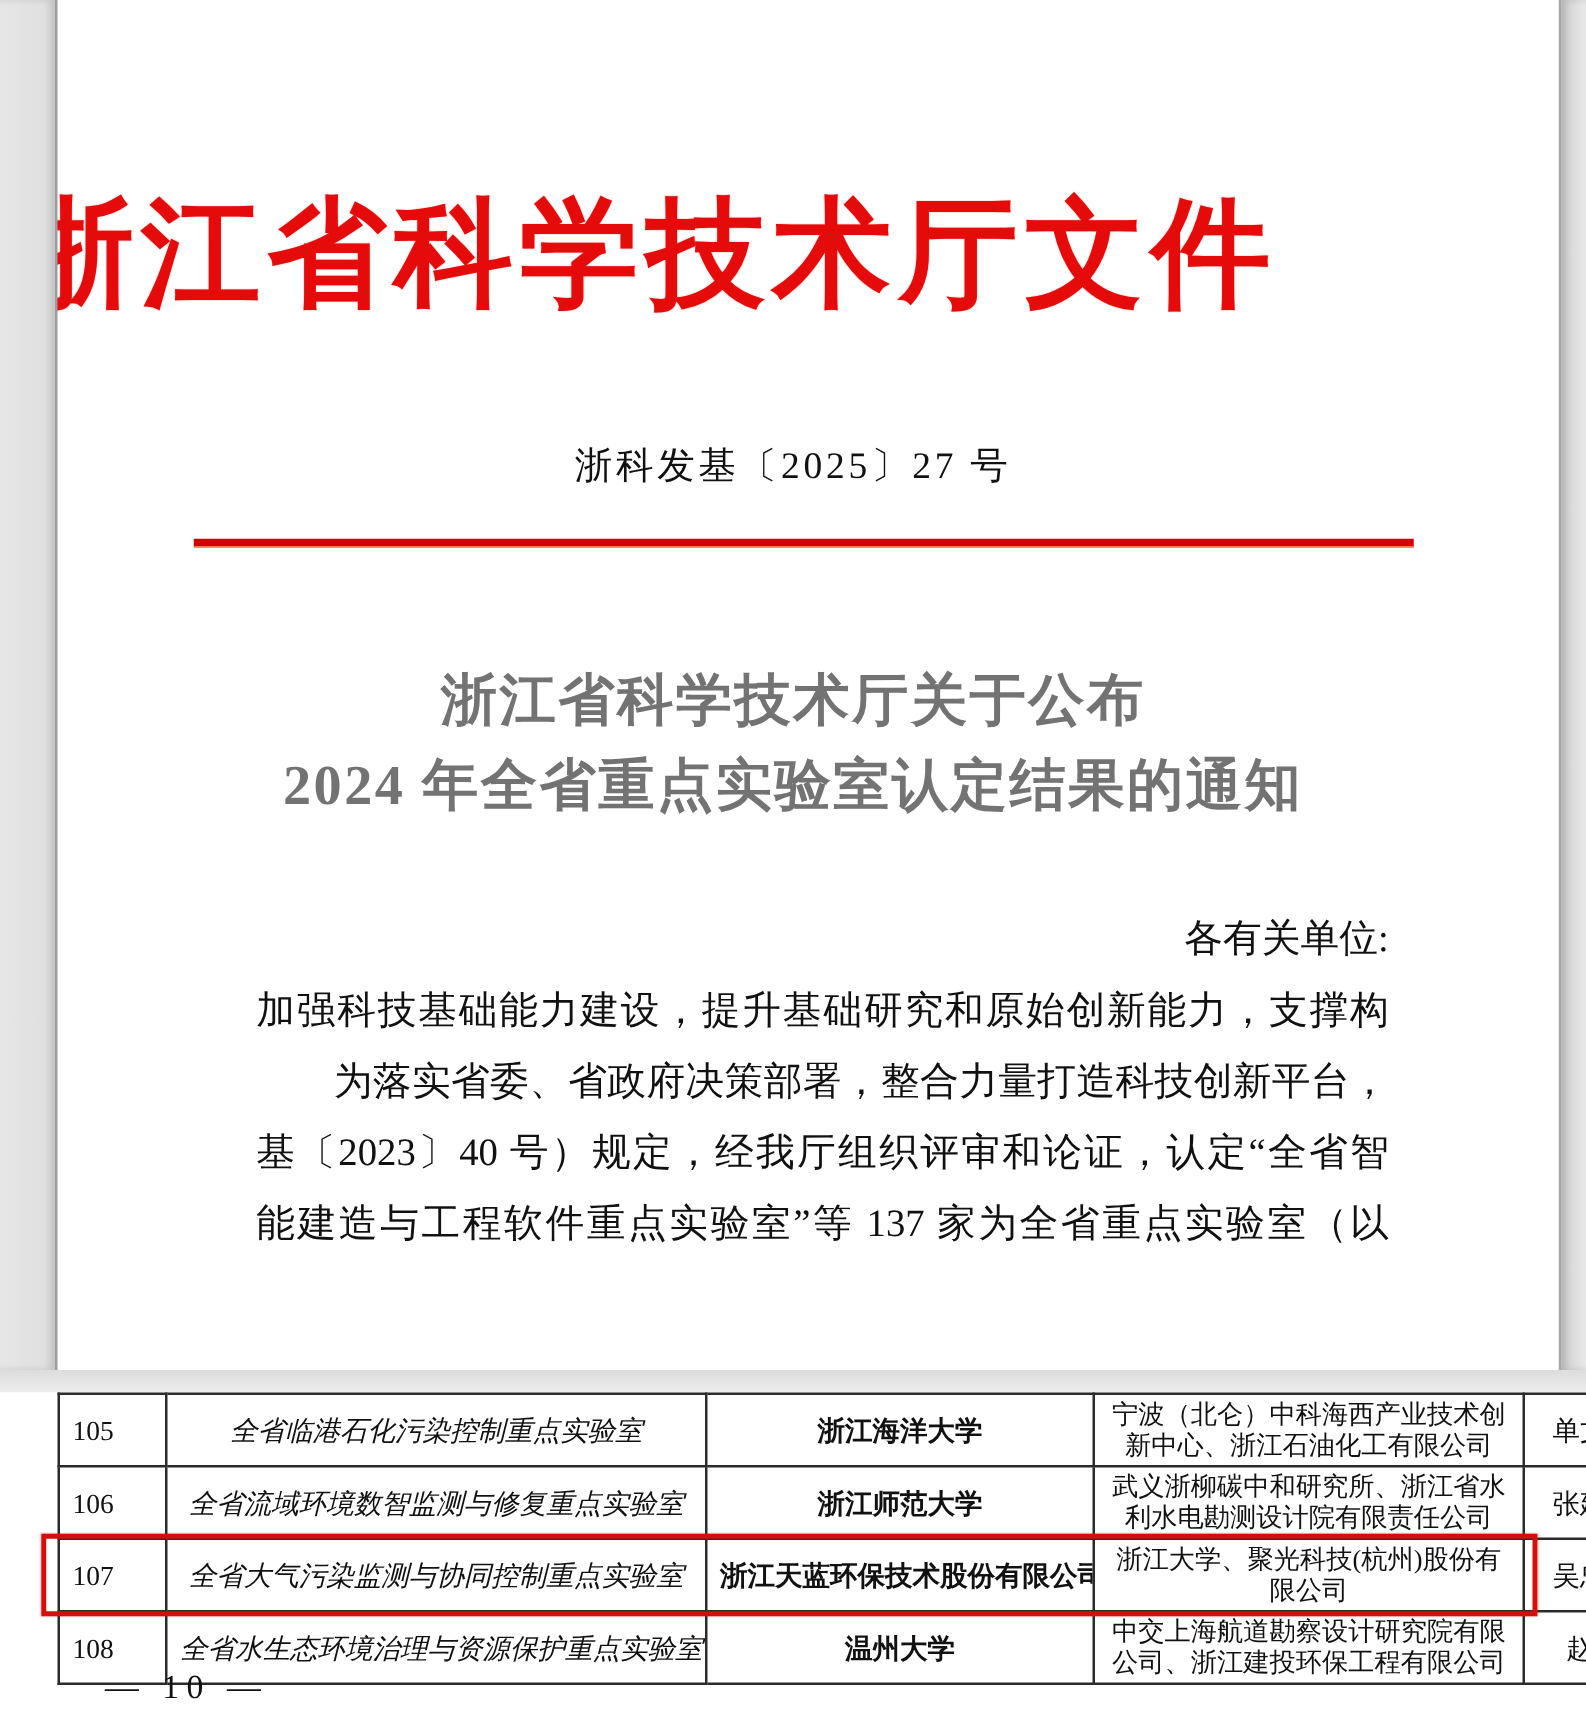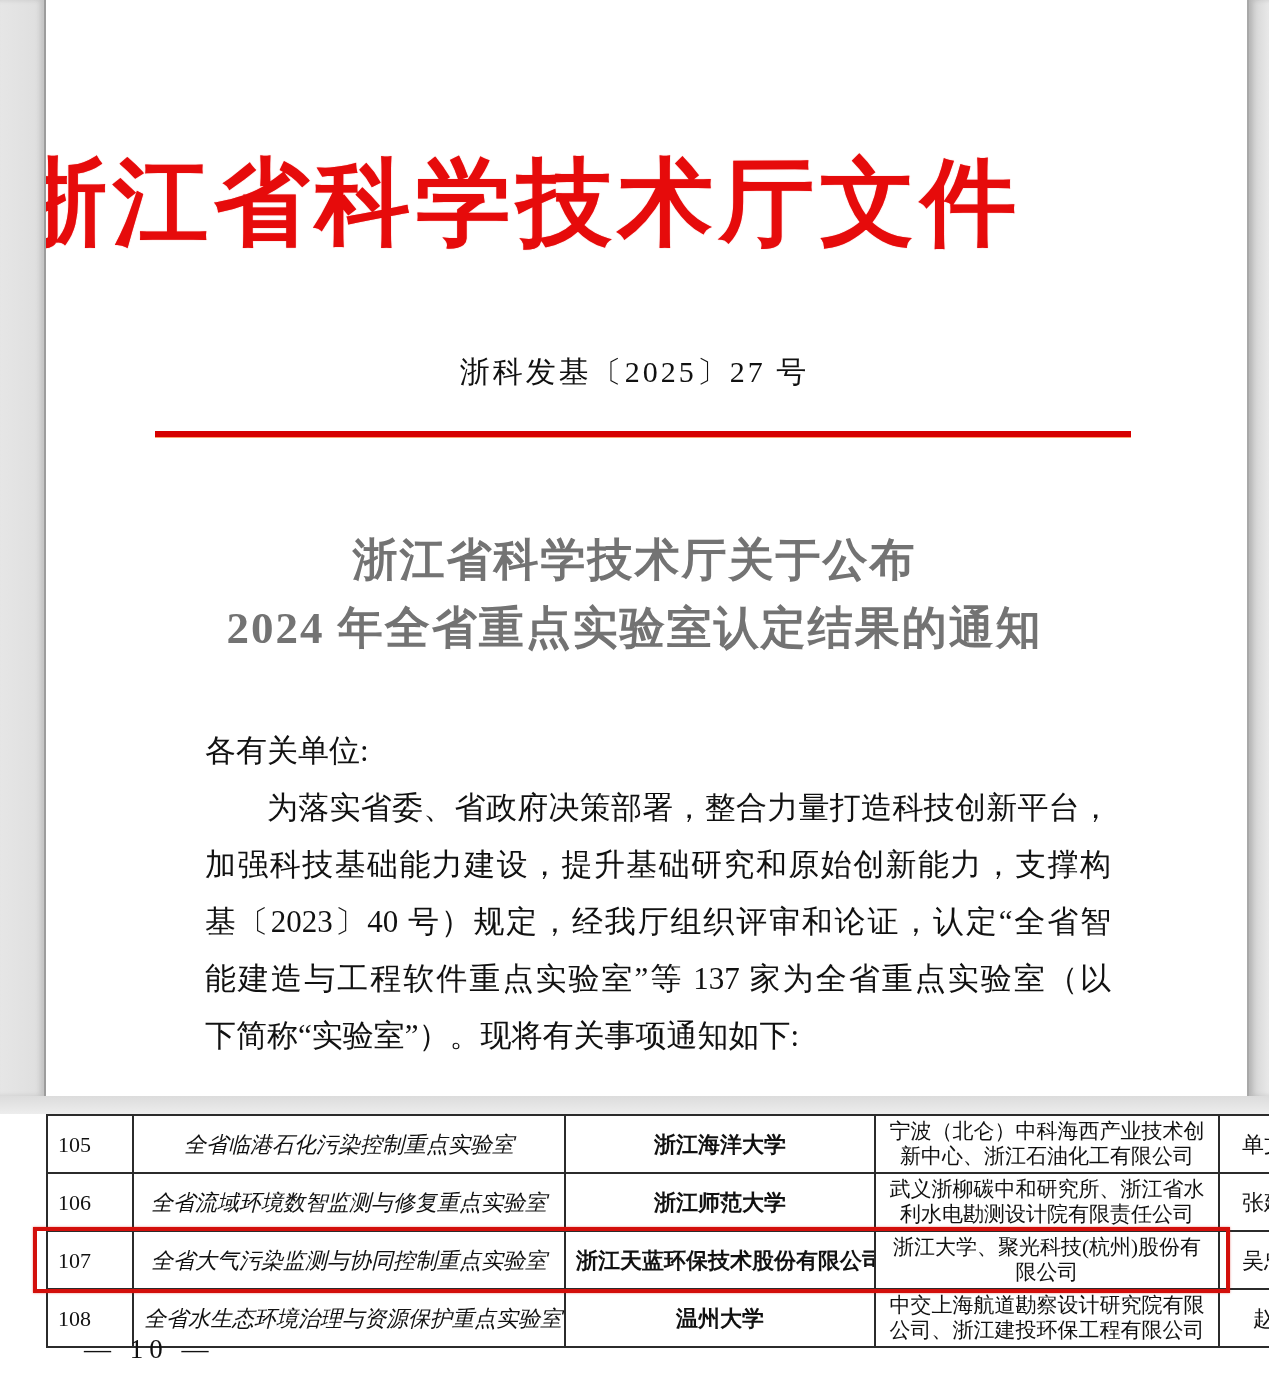--- a/index.html
+++ b/index.html
@@ -34,21 +34,21 @@
   }
   .notice-title{position:absolute;left:0;width:1269px;text-align:center;
     font-weight:bold;font-size:45px;color:#737373;letter-spacing:2px;white-space:nowrap;}
   .title-1{top:530px;}
   .title-2{top:598px;}
 
   .body-block{
     position:absolute;left:205px;top:722px;width:906px;
     font-size:31px;line-height:57px;color:#111;
   }
-  .salutation{text-align:left;}
+  .salutation{text-align:right;}
   .body-line{
     text-align:justify;text-align-last:justify;
     -moz-text-align-last:justify;
   }
   .body-line.indent{text-indent:62px;}
   .body-line.last{text-align-last:left;}
 
   
   table.labs{
     position:absolute;left:46px;top:1114px;width:1174px;
@@ -80,25 +80,24 @@
 
 <div class="top-section">
   <div class="agency-header">浙江省科学技术厅文件</div>
   <div class="doc-number">浙科发基〔2025〕27 号</div>
   <div class="red-rule"></div>
   <div class="notice-title title-1">浙江省科学技术厅关于公布</div>
   <div class="notice-title title-2">2024 年全省重点实验室认定结果的通知</div>
   <div class="body-block">
     <div class="salutation">各有关单位:</div>
     <div>
+        <div class="body-line">加强科技基础能力建设，提升基础研究和原始创新能力，支撑构</div>
         <div class="body-line indent">为落实省委、省政府决策部署，整合力量打造科技创新平台，</div>
-        <div class="body-line">加强科技基础能力建设，提升基础研究和原始创新能力，支撑构</div>
         <div class="body-line">基〔2023〕40 号）规定，经我厅组织评审和论证，认定“全省智</div>
         <div class="body-line">能建造与工程软件重点实验室”等 137 家为全省重点实验室（以</div>
-        <div class="body-line last">下简称“实验室”）。现将有关事项通知如下:</div>
       </div>
   </div>
   <div class="edge-strip edge-left"></div>
   <div class="edge-strip edge-right"></div>
 </div>
 
 <div class="section-divider"></div>
 
 <div class="bottom-section"></div>
 

